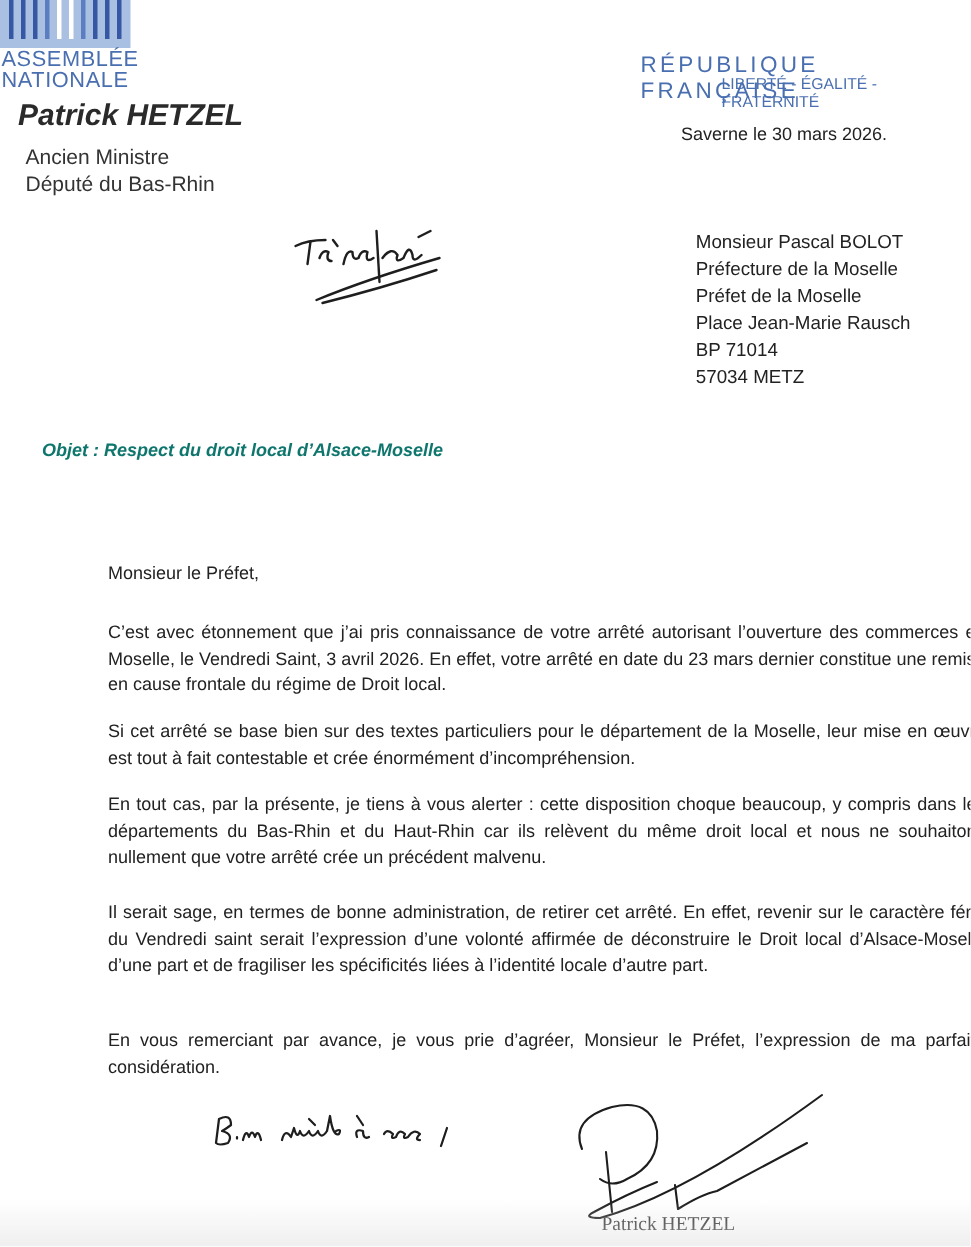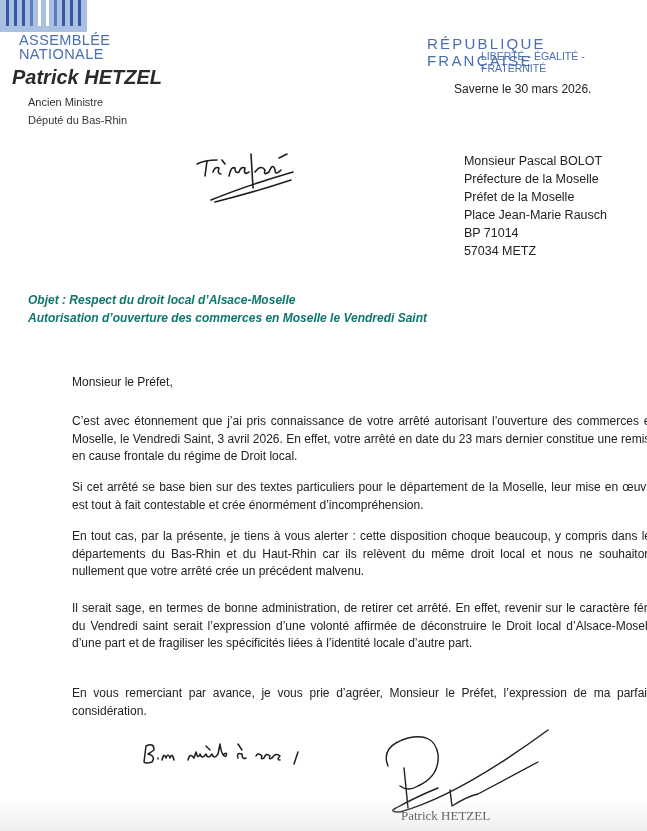--- a/index.html
+++ b/index.html
@@ -4,23 +4,23 @@
 <style>
   html, body { margin: 0; padding: 0; }
   body {
     width: 647px; height: 831px; background: #ffffff; position: relative; overflow: hidden;
     font-family: "Liberation Sans", sans-serif; color: #222;
   }
   .abs { position: absolute; }
   
   .logo-box { left: 0; top: 0; width: 87px; height: 32px; background: #a9c0e2; overflow: hidden; }
   .logo-box .col { position: absolute; top: 0; width: 3px; height: 26px; }
-  .logo-text { left: 19px; top: 33px; color: #4a6fb0; font-size: 14.5px; line-height: 14px; letter-spacing: 0.4px; }
+  .logo-text { left: 1px; top: 33px; color: #4a6fb0; font-size: 14.5px; line-height: 14px; letter-spacing: 0.4px; }
   .name { left: 12px; top: 66px; font-size: 20px; font-weight: bold; font-style: italic; color: #2a2a2a; }
-  .subtitle { left: 28px; font-size: 11px; color: #333; }
+  .subtitle { left: 17px; font-size: 14px; color: #333; }
   .rf1 { left: 427px; top: 35px; color: #4a6fb0; font-size: 15px; letter-spacing: 2.2px; }
   .rf2 { left: 445px; top: 50px; color: #4a6fb0; font-size: 10.5px; padding-left: 36px; }
   .date { left: 454px; top: 82px; font-size: 12px; color: #222; }
   .address { right: 40px; top: 152px; text-align: left; font-size: 12.5px; line-height: 18px; color: #222; }
   .object { left: 28px; top: 291px; font-size: 12px; font-weight: bold; font-style: italic; line-height: 18px; color: #0f766e; }
   .para { left: 28px; width: 585px; font-size: 12px; line-height: 17.5px; color: #222; text-align: justify; margin-left: 44px; }
   .sig-name { left: 401px; top: 808px; font-family: "Liberation Serif", serif; font-size: 13px; color: #333; }
   svg.hand { position: absolute; overflow: visible; }
   .shade { left: 0; top: 800px; width: 647px; height: 31px; background: linear-gradient(to bottom, rgba(255,255,255,0), rgba(225,225,225,0.55)); }
 </style>
@@ -71,21 +71,20 @@
   <div>Monsieur Pascal BOLOT</div>
   <div>Préfecture de la Moselle</div>
   <div>Préfet de la Moselle</div>
   <div>Place Jean-Marie Rausch</div>
   <div>BP 71014</div>
   <div>57034 METZ</div>
 </div>
 
 <div class="abs object">
   <div>Objet : Respect du droit local d’Alsace-Moselle</div>
-  <div>Autorisation d’ouverture des commerces en Moselle le Vendredi Saint</div>
 </div>
 
 <div class="abs para" style="top:374px;">Monsieur le Préfet,</div>
 <div class="abs para" style="top:413px;">C’est avec étonnement que j’ai pris connaissance de votre arrêté autorisant l’ouverture des commerces en Moselle, le Vendredi Saint, 3 avril 2026. En effet, votre arrêté en date du 23 mars dernier constitue une remise en cause frontale du régime de Droit local.</div>
 <div class="abs para" style="top:479px;">Si cet arrêté se base bien sur des textes particuliers pour le département de la Moselle, leur mise en œuvre est tout à fait contestable et crée énormément d’incompréhension.</div>
 <div class="abs para" style="top:528px;">En tout cas, par la présente, je tiens à vous alerter : cette disposition choque beaucoup, y compris dans les départements du Bas-Rhin et du Haut-Rhin car ils relèvent du même droit local et nous ne souhaitons nullement que votre arrêté crée un précédent malvenu.</div>
 <div class="abs para" style="top:600px;">Il serait sage, en termes de bonne administration, de retirer cet arrêté. En effet, revenir sur le caractère férié du Vendredi saint serait l’expression d’une volonté affirmée de déconstruire le Droit local d’Alsace-Moselle d’une part et de fragiliser les spécificités liées à l’identité locale d’autre part.</div>
 <div class="abs para" style="top:685px;">En vous remerciant par avance, je vous prie d’agréer, Monsieur le Préfet, l’expression de ma parfaite considération.</div>
 
 <svg class="hand" style="left:140px;top:738px;" width="180" height="30">

